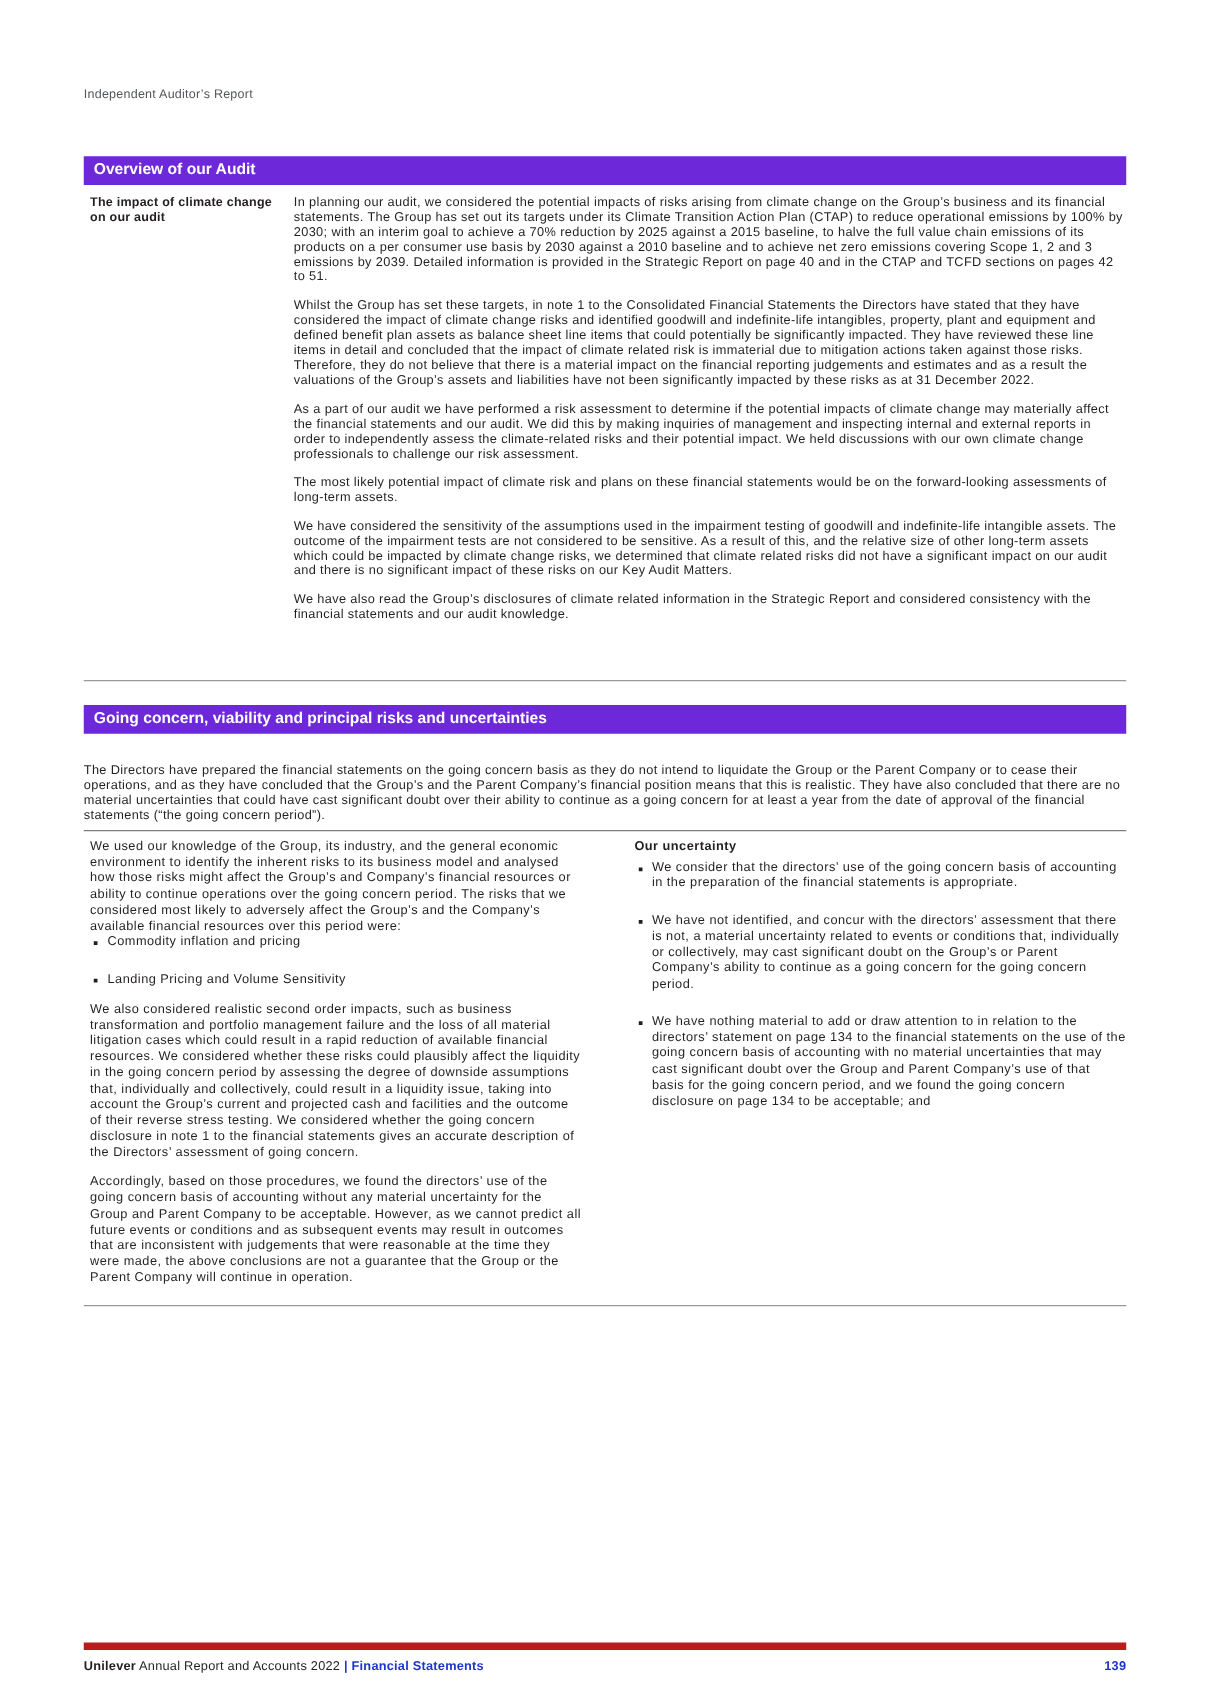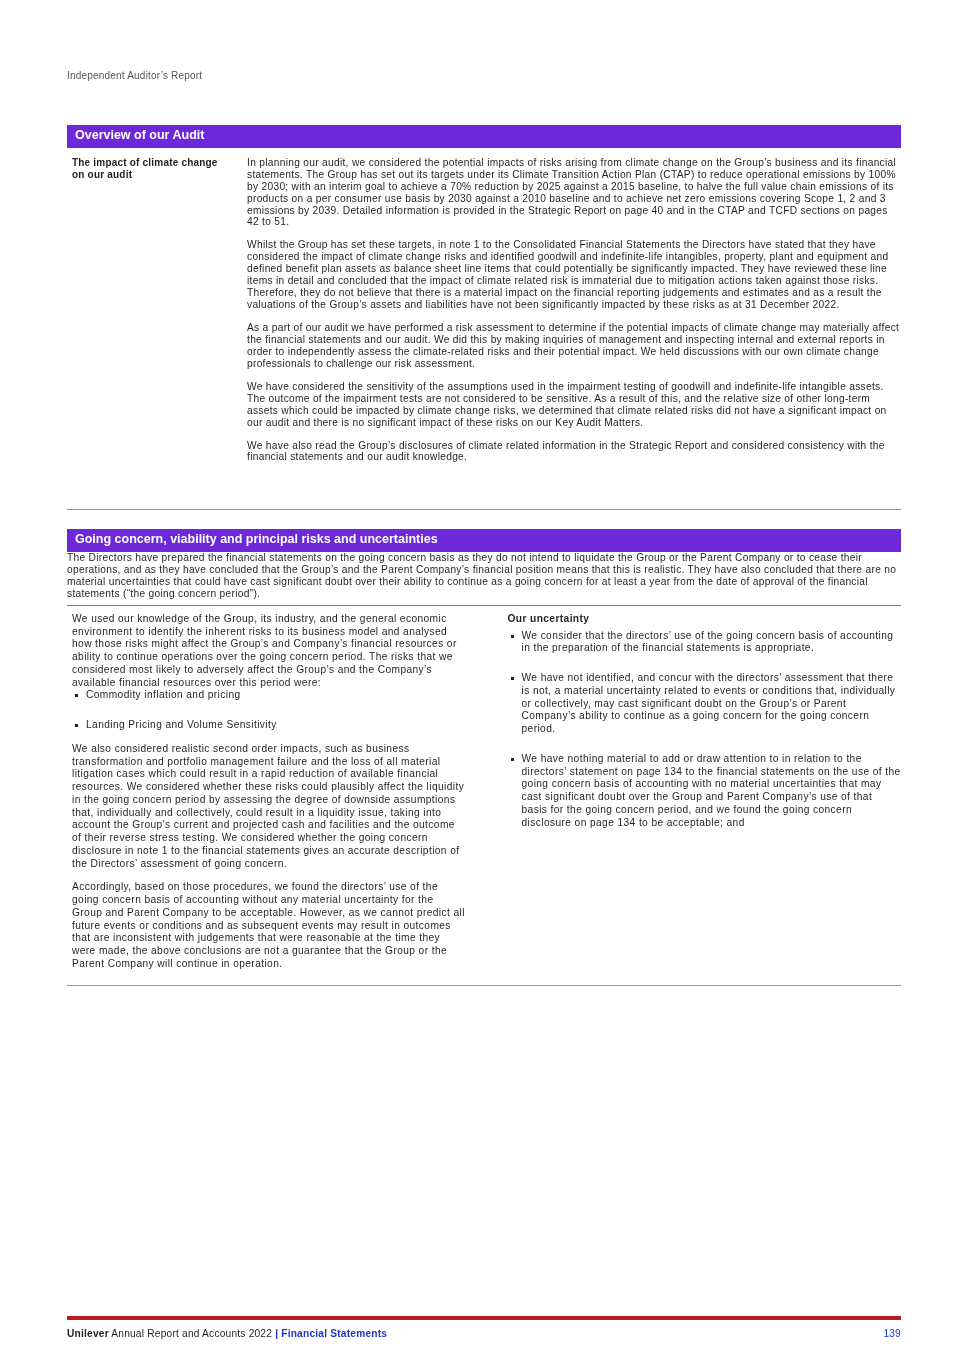--- a/index.html
+++ b/index.html
@@ -7,66 +7,67 @@
   body { font-family:"Liberation Sans","DejaVu Sans",sans-serif; color:#231f20; }
   .page { position:relative; width:968px; height:1365px; background:#ffffff; padding:70px 67px 0 67px; overflow:hidden; }
 
   .doc-header { font-size:10px; color:#53565a; letter-spacing:0.2px; }
 
   .section-banner { background:#6d28d9; color:#ffffff; font-weight:bold; font-size:12.5px; line-height:1.1; padding:4px 8px 5px 8px; }
   .overview-banner { margin-top:44px; }
 
   .body-text { font-size:10.2px; line-height:1.17; letter-spacing:0.3px; }
 
-  .overview-grid { display:flex; margin-top:9px;gap:12px; }
+  .overview-grid { display:flex; margin-top:9px; }
   .overview-label { flex:0 0 168px; font-size:10px; font-weight:bold; line-height:1.25; padding-left:5px; padding-right:16px; letter-spacing:0.2px; }
   .overview-body { flex:1; }
   .overview-body p + p { margin-top:11px; }
 
   .rule { border:none; border-top:1px solid #97999b; height:0; }
   .rule-after-overview { margin-top:46px; }
 
   .gc-banner { margin-top:19px; }
-  .gc-intro { margin-top:0; }
+  .gc-intro { margin-top:24px; }
   .gc-subheading { margin-top:14px; font-size:14.5px; font-weight:bold; color:#6d6e71; padding-left:5px; letter-spacing:0.2px; }
   .rule-under-subheading { margin-top:5px; border-top-color:#7b7c7e; }
 
   .gc-columns { display:flex; gap:42px; margin-top:7px; padding-left:5px; }
   .gc-col { flex:1; font-size:10.2px; line-height:1.25; letter-spacing:0.4px; }
   .gc-col p + p, .gc-col .blist + p { margin-top:11px; }
   .col-heading { font-weight:bold; margin-bottom:4px; }
 
   .bullet { display:flex; }
   .bullet + .bullet { margin-top:17px; }
   .bullet .sq { flex:0 0 auto; width:3px; height:3px; background:#231f20; margin:5px 8px 0 3px; }
   .bullet .btext { flex:1; }
 
   .rule-bottom { margin-top:14px; }
 
-  .footer { position:absolute; left:67px; right:67px; bottom:26px; display:flex; justify-content:space-between; align-items:baseline; border-top:4px solid #b91c1c; padding-top:8px; font-size:10.2px; letter-spacing:0.2px; }
+  .footer { position:absolute; left:67px; right:67px; bottom:26px; display:flex; justify-content:space-between; align-items:baseline; border-top:6px solid #b91c1c; padding-top:8px; font-size:10.2px; letter-spacing:0.2px; }
   .footer .brand { font-weight:bold; color:#231f20; }
   .footer .plain { color:#231f20; }
   .footer .blue { color:#1f36c7; font-weight:bold; }
-  .footer .page-num { color:#1f36c7; font-weight:normal; }
+  .footer .page-num { color:#1f36c7; font-weight:bold; }
 </style>
 </head>
 <body>
 
 <div class="page">
 
   <div class="doc-header">Independent Auditor’s Report</div>
 
   <div class="section-banner overview-banner">Overview of our Audit</div>
 
   <div class="overview-grid">
     <div class="overview-label">The impact of climate change on our audit</div>
     <div class="overview-body body-text">
       <p>In planning our audit, we considered the potential impacts of risks arising from climate change on the Group’s business and its financial statements. The Group has set out its targets under its Climate Transition Action Plan (CTAP) to reduce operational emissions by 100% by 2030; with an interim goal to achieve a 70% reduction by 2025 against a 2015 baseline, to halve the full value chain emissions of its products on a per consumer use basis by 2030 against a 2010 baseline and to achieve net zero emissions covering Scope 1, 2 and 3 emissions by 2039. Detailed information is provided in the Strategic Report on page 40 and in the CTAP and TCFD sections on pages 42 to 51.</p>
       <p>Whilst the Group has set these targets, in note 1 to the Consolidated Financial Statements the Directors have stated that they have considered the impact of climate change risks and identified goodwill and indefinite-life intangibles, property, plant and equipment and defined benefit plan assets as balance sheet line items that could potentially be significantly impacted. They have reviewed these line items in detail and concluded that the impact of climate related risk is immaterial due to mitigation actions taken against those risks. Therefore, they do not believe that there is a material impact on the financial reporting judgements and estimates and as a result the valuations of the Group’s assets and liabilities have not been significantly impacted by these risks as at 31 December 2022.</p>
       <p>As a part of our audit we have performed a risk assessment to determine if the potential impacts of climate change may materially affect the financial statements and our audit. We did this by making inquiries of management and inspecting internal and external reports in order to independently assess the climate-related risks and their potential impact. We held discussions with our own climate change professionals to challenge our risk assessment.</p>
+      <p>The most likely potential impact of climate risk and plans on these financial statements would be on the forward-looking assessments of long-term assets.</p>
       <p>We have considered the sensitivity of the assumptions used in the impairment testing of goodwill and indefinite-life intangible assets. The outcome of the impairment tests are not considered to be sensitive. As a result of this, and the relative size of other long-term assets which could be impacted by climate change risks, we determined that climate related risks did not have a significant impact on our audit and there is no significant impact of these risks on our Key Audit Matters.</p>
       <p>We have also read the Group’s disclosures of climate related information in the Strategic Report and considered consistency with the financial statements and our audit knowledge.</p>
     </div>
   </div>
 
   <hr class="rule rule-after-overview">
 
   <div class="section-banner gc-banner">Going concern, viability and principal risks and uncertainties</div>
 
   <p class="gc-intro body-text">The Directors have prepared the financial statements on the going concern basis as they do not intend to liquidate the Group or the Parent Company or to cease their operations, and as they have concluded that the Group’s and the Parent Company’s financial position means that this is realistic. They have also concluded that there are no material uncertainties that could have cast significant doubt over their ability to continue as a going concern for at least a year from the date of approval of the financial statements (“the going concern period”).</p>

